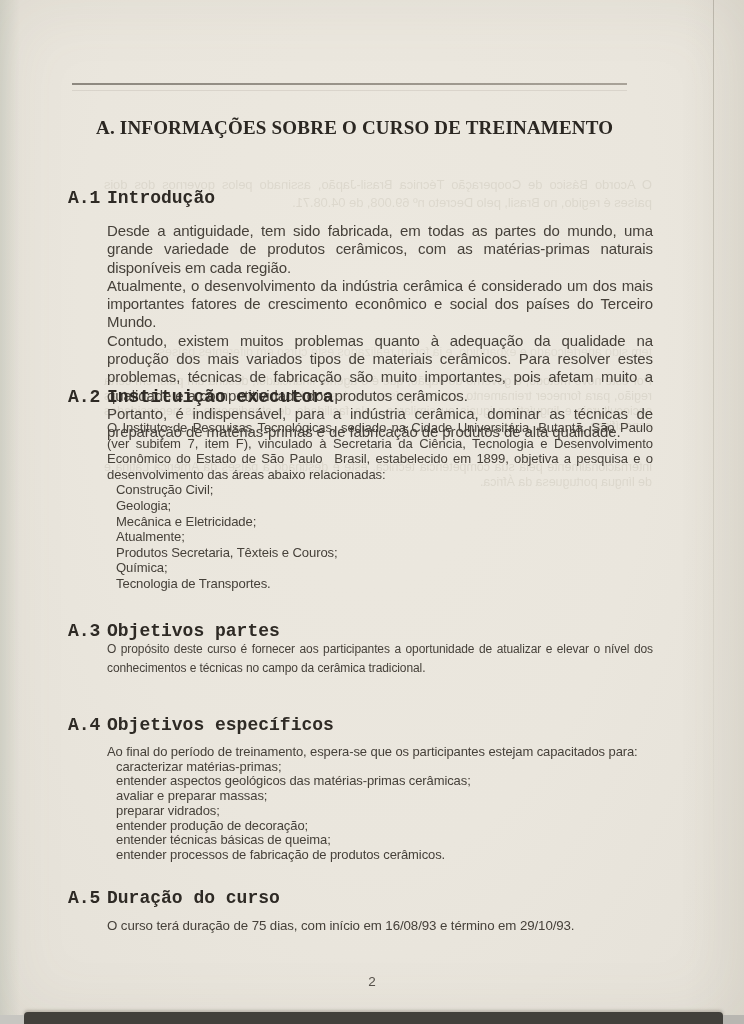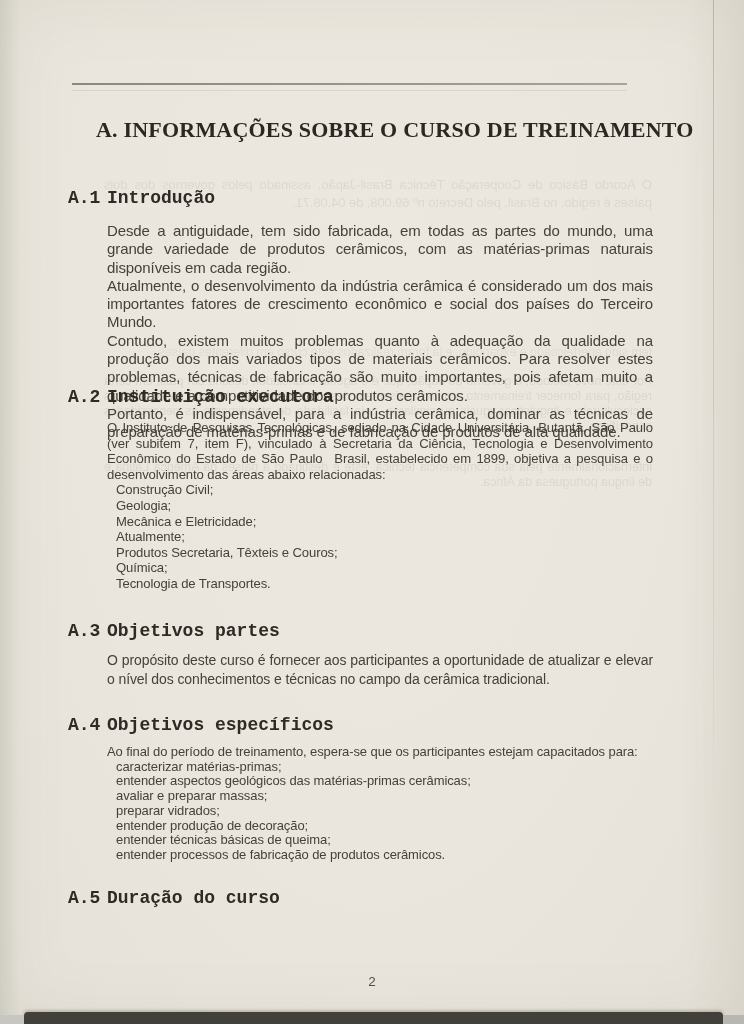--- a/index.html
+++ b/index.html
@@ -20,35 +20,35 @@
     position:absolute; top:83px; left:72px; width:555px; height:2px;
     background:linear-gradient(90deg,#8d887f,#9c968c 60%,#a8a298);
   }
   .top-rule::after {
     content:""; position:absolute; top:7px; left:0; width:100%; height:1px;
     background:#b9b3a8; opacity:.35;
   }
   .title {
     position:absolute; top:117px; left:96px; margin:0;
     font-family:"Liberation Serif", serif; font-weight:bold;
-    font-size:22px; letter-spacing:.2px; color:#2b2722; white-space:nowrap;
+    font-size:19px; letter-spacing:.2px; color:#2b2722; white-space:nowrap;
   }
   
   .section { position:absolute; left:68px; width:586px; }
   .sec-1 { top:189px; } .sec-2 { top:388px; } .sec-3 { top:622px; }
   .sec-4 { top:716px; } .sec-5 { top:889px; }
   .sec-head {
     font-family:Liberation Mono, monospace; font-weight:bold;
     font-size:18px; color:#2e2a25; line-height:18px;
   }
   .sec-num { display:inline-block; width:39px; }
   .body { margin-left:39px; width:546px; color:#46413a; text-align:justify; }
   .sec-1 .body { margin-top:15px; font-size:15px; line-height:18.3px; letter-spacing:-0.1px; }
   .sec-2 .body { margin-top:14px; font-size:13.1px; line-height:15.6px; letter-spacing:-0.1px; }
-  .sec-3 .body { margin-top:11px; font-size:14px; line-height:19px;   letter-spacing:-0.1px; }
+  .sec-3 .body { font-size:12px; line-height:19px;   letter-spacing:-0.1px; }
   .sec-4 .body { margin-top:11px; font-size:13.0px; line-height:14.7px; letter-spacing:-0.1px; }
   .sec-5 .body { margin-top:10px; font-size:13.3px; line-height:18px;   letter-spacing:-0.1px; }
   .list-item { margin-left:9px; text-align:left; }
   
   .ghost {
     position:absolute; left:104px; width:548px;
     transform:scaleX(-1); color:#97907c; opacity:0.17;
     text-align:justify; filter:blur(0.4px); letter-spacing:-0.1px;
   }
   .g1 { top:176px; font-size:13px; line-height:18px; }
@@ -131,20 +131,23 @@
           <div class="list-item">preparar vidrados;</div>
           <div class="list-item">entender produção de decoração;</div>
           <div class="list-item">entender técnicas básicas de queima;</div>
           <div class="list-item">entender processos de fabricação de produtos cerâmicos.</div>
         </div>
   </section>
       <section class="section sec-5">
     <div class="sec-head">
       <span class="sec-num">A.5</span><span class="sec-title">Duração do curso</span>
     </div>
+    <div class="body">
+          <div class="para">O curso terá duração de 75 dias, com início em 16/08/93 e término em 29/10/93.</div>
+        </div>
   </section>
     </div>
 
   <div class="page-number">2</div>
   <div class="right-edge-line"></div>
   <div class="scan-band"></div>
   <div class="corner-bl"></div>
   <div class="corner-br"></div>
 </div>
 

